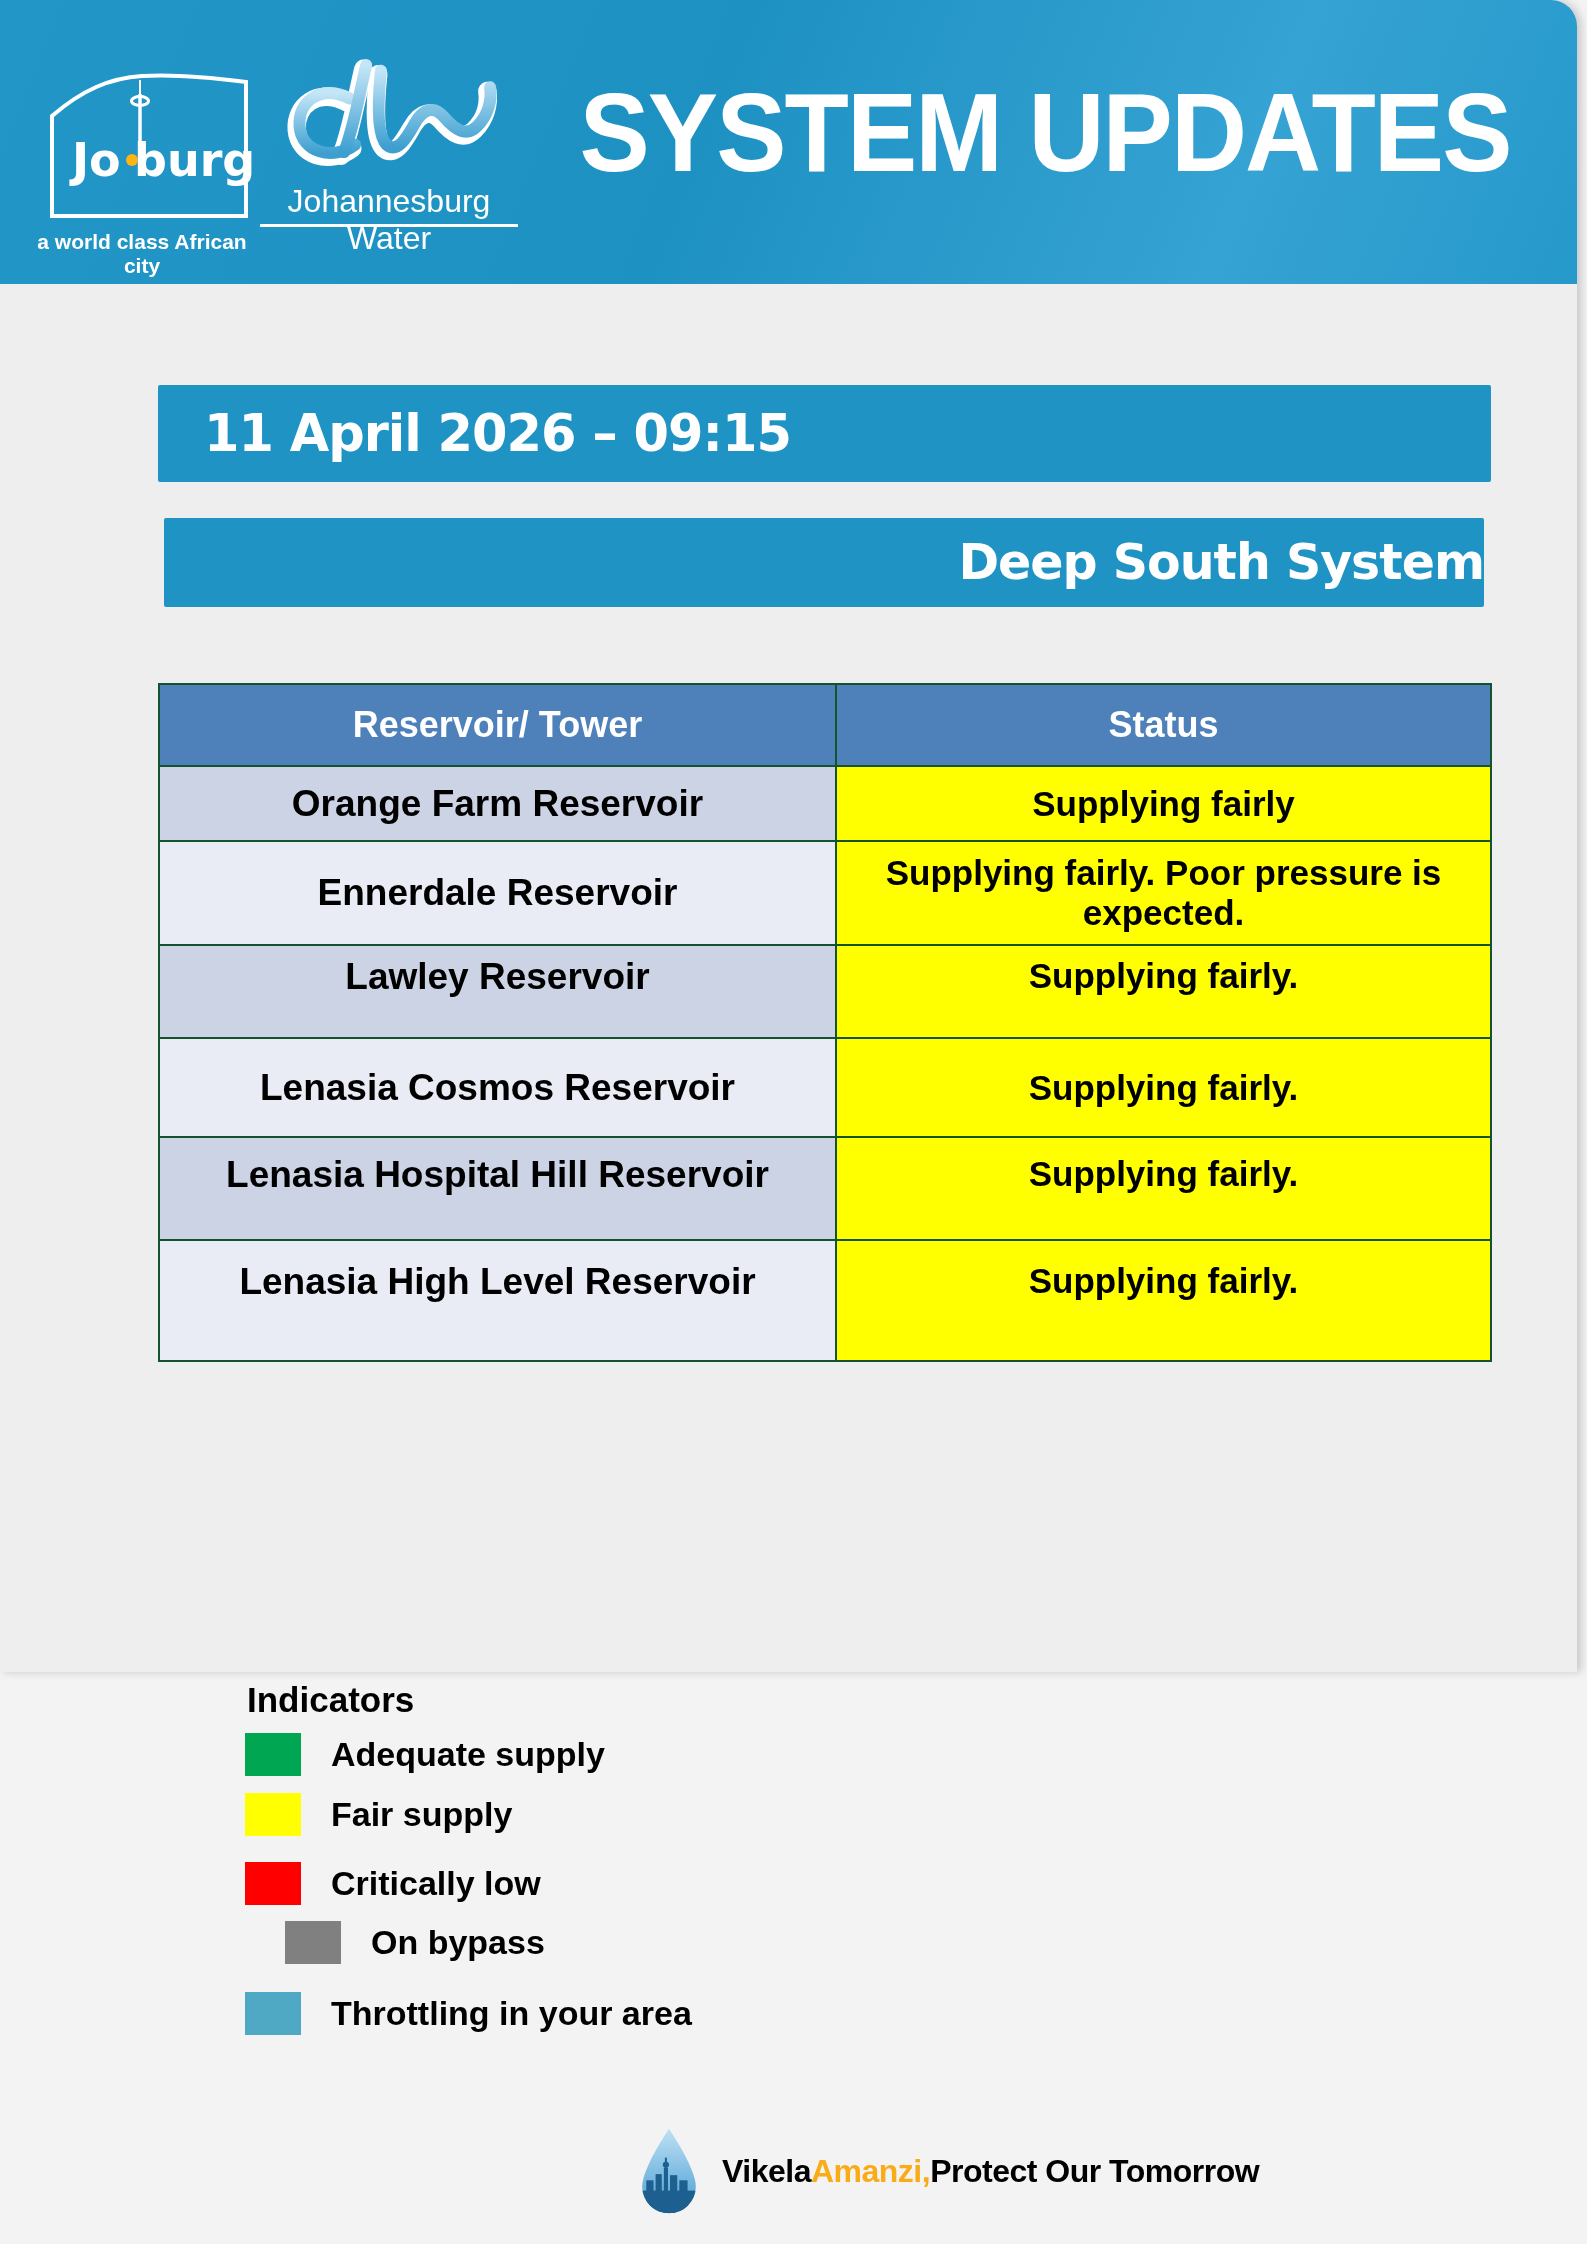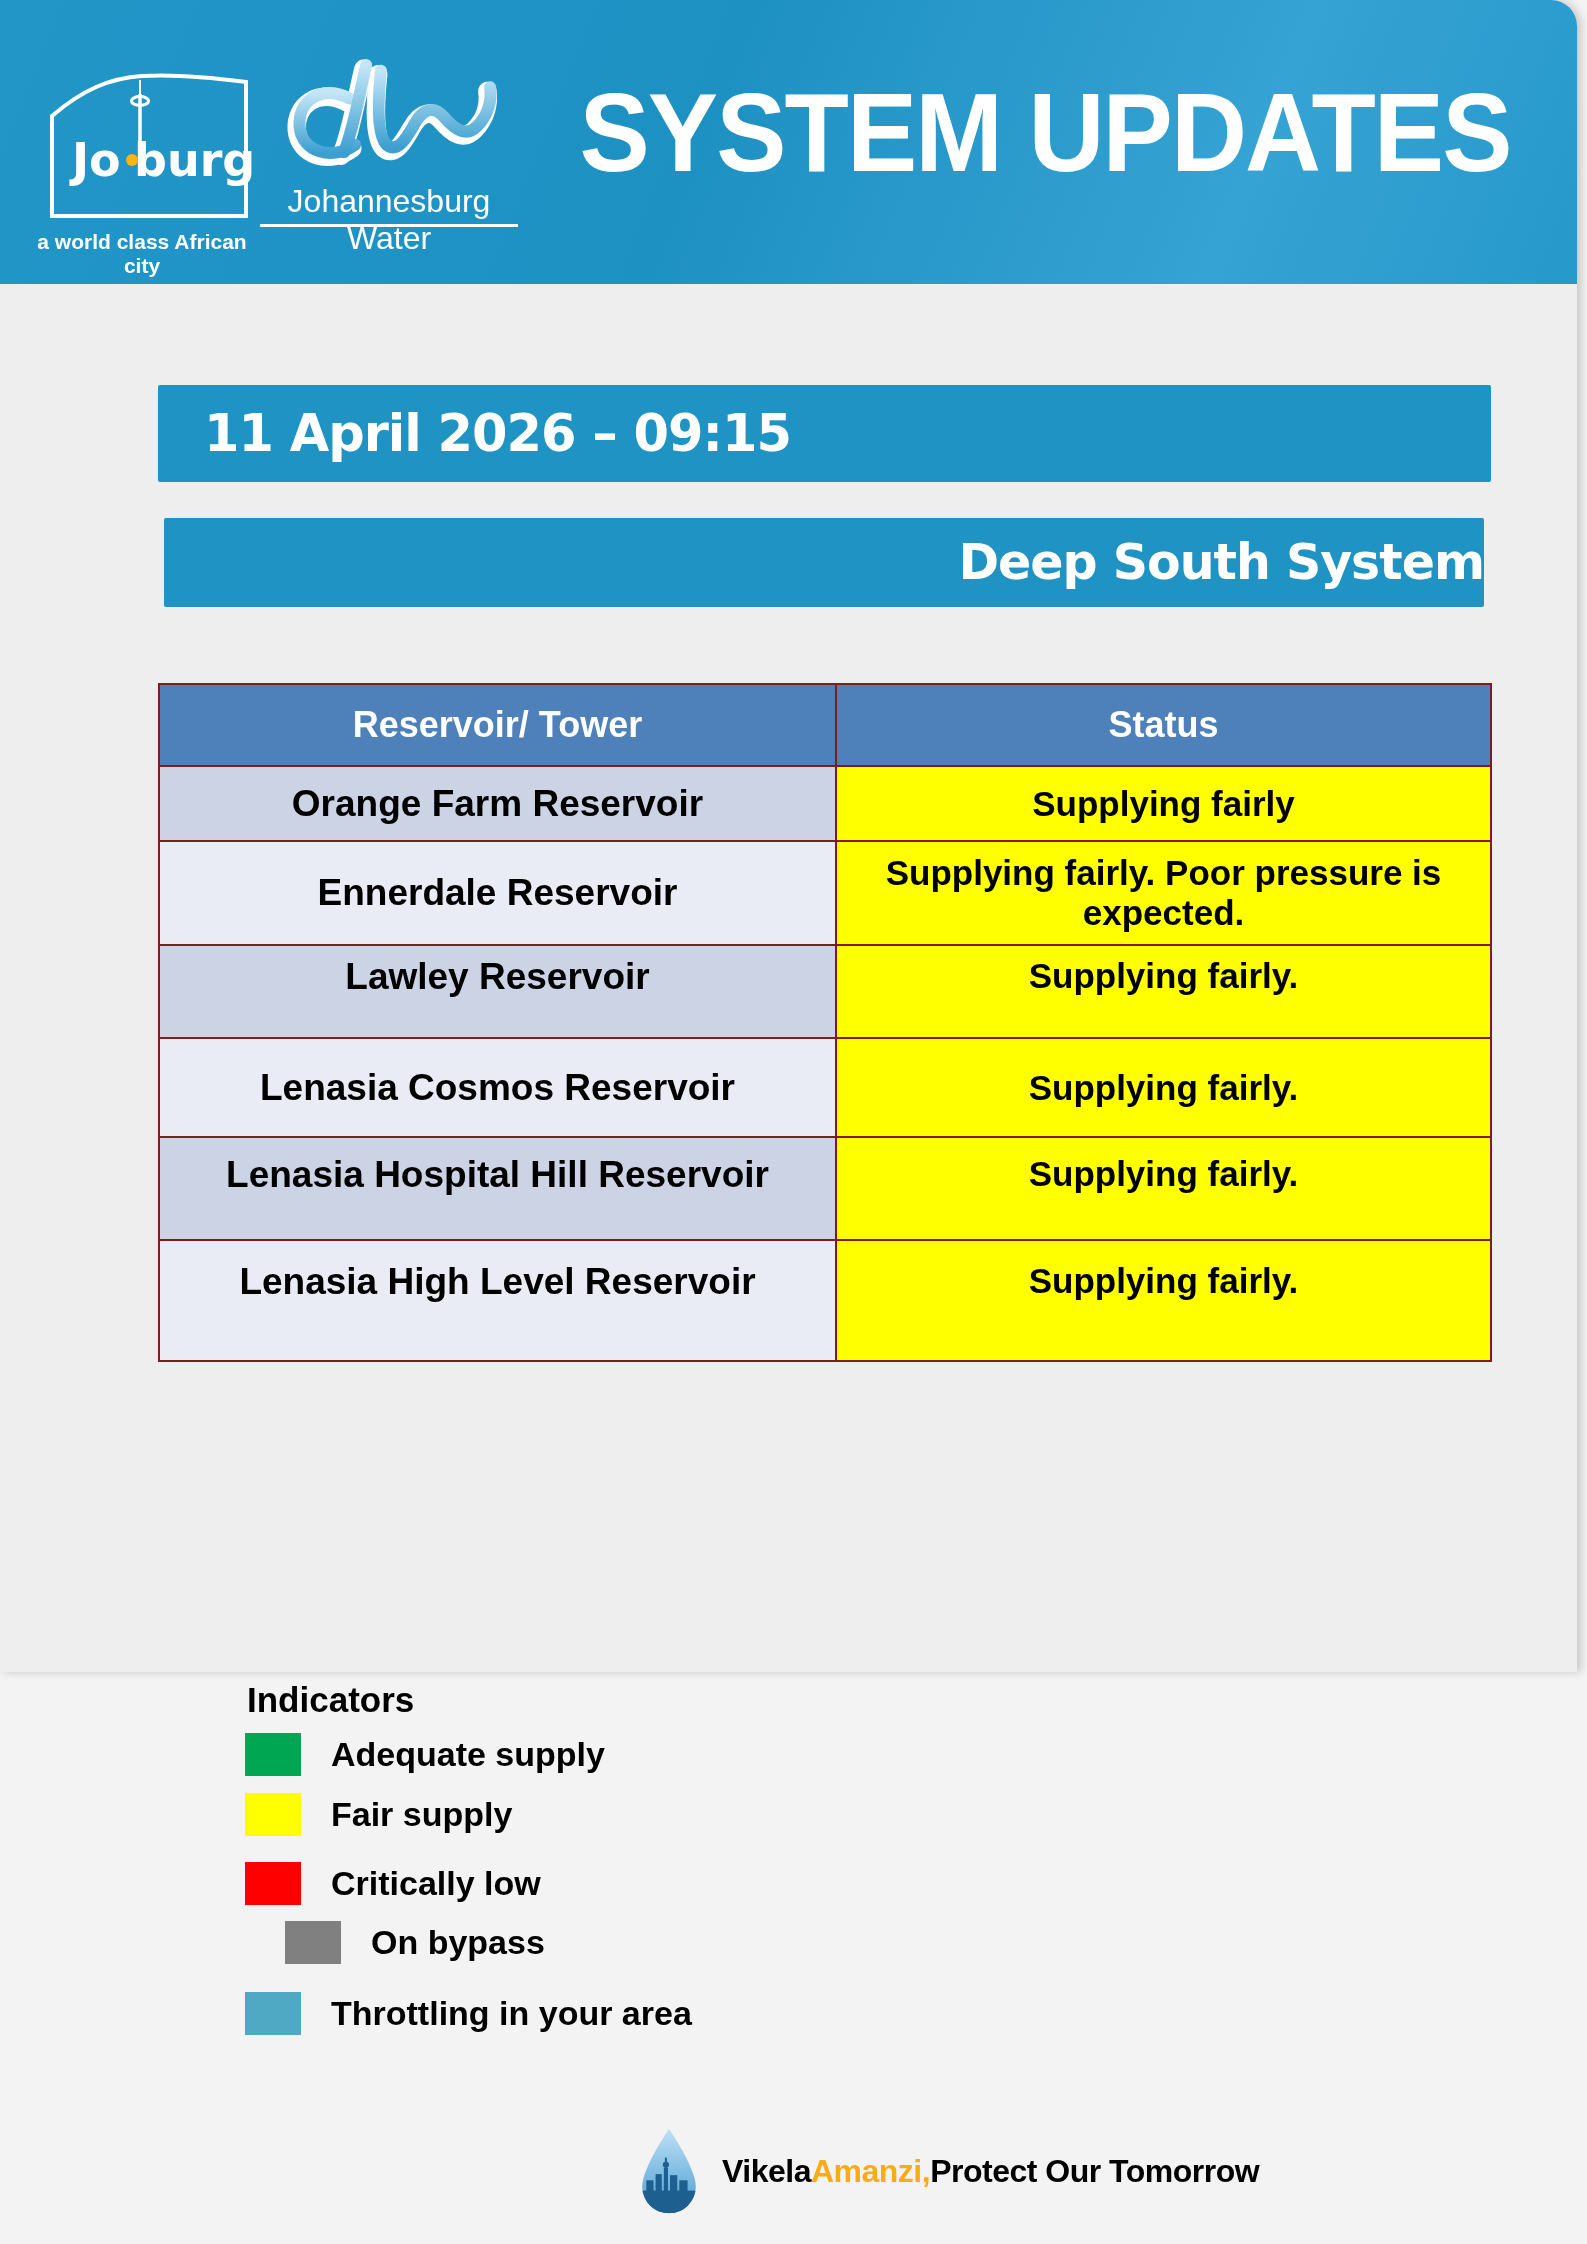--- a/index.html
+++ b/index.html
@@ -27,21 +27,21 @@
   
   .banner{position:absolute;background:#1f93c4;color:#fff;display:flex;align-items:center;
           box-sizing:border-box;font-family:"DejaVu Sans",sans-serif;font-weight:bold;
           letter-spacing:-1px;border-radius:2px;}
   .date-banner{left:158px;top:357px;width:1333px;height:97px;padding-left:46px;font-size:51px;margin-top:28px;}
   .system-banner{left:164px;top:518px;width:1320px;height:89px;padding-left:58px;font-size:49px;justify-content:flex-end;}
 
   
   .res-table{position:absolute;left:158px;top:683px;width:1332px;
              border-collapse:collapse;table-layout:fixed;}
-  .res-table th,.res-table td{border:2px solid #7f1d1d;}
+  .res-table th,.res-table td{border:2px solid #14532d;}
   .res-table th{background:#4e80ba;color:#fff;font-size:36px;font-weight:bold;
                 height:78px;text-align:center;vertical-align:middle;}
   .res-table td{font-weight:bold;color:#000;text-align:center;vertical-align:middle;}
   td.res-cell{font-size:37px;}
   td.status-cell{background:#ffff00;font-size:35px;padding:0 24px;line-height:1.13;}
   tbody tr:nth-child(1){height:75px;}  tbody tr:nth-child(1) td{background-color:#ccd3e4;}
   tbody tr:nth-child(2){height:104px;padding-left:20px;} tbody tr:nth-child(2) td{background-color:#e9ecf4;}
   tbody tr:nth-child(3){height:93px;}  tbody tr:nth-child(3) td{background-color:#ccd3e4;}
   tbody tr:nth-child(4){height:99px;}  tbody tr:nth-child(4) td{background-color:#e9ecf4;margin-top:48px;}
   tbody tr:nth-child(5){height:103px;} tbody tr:nth-child(5) td{background-color:#ccd3e4;}

